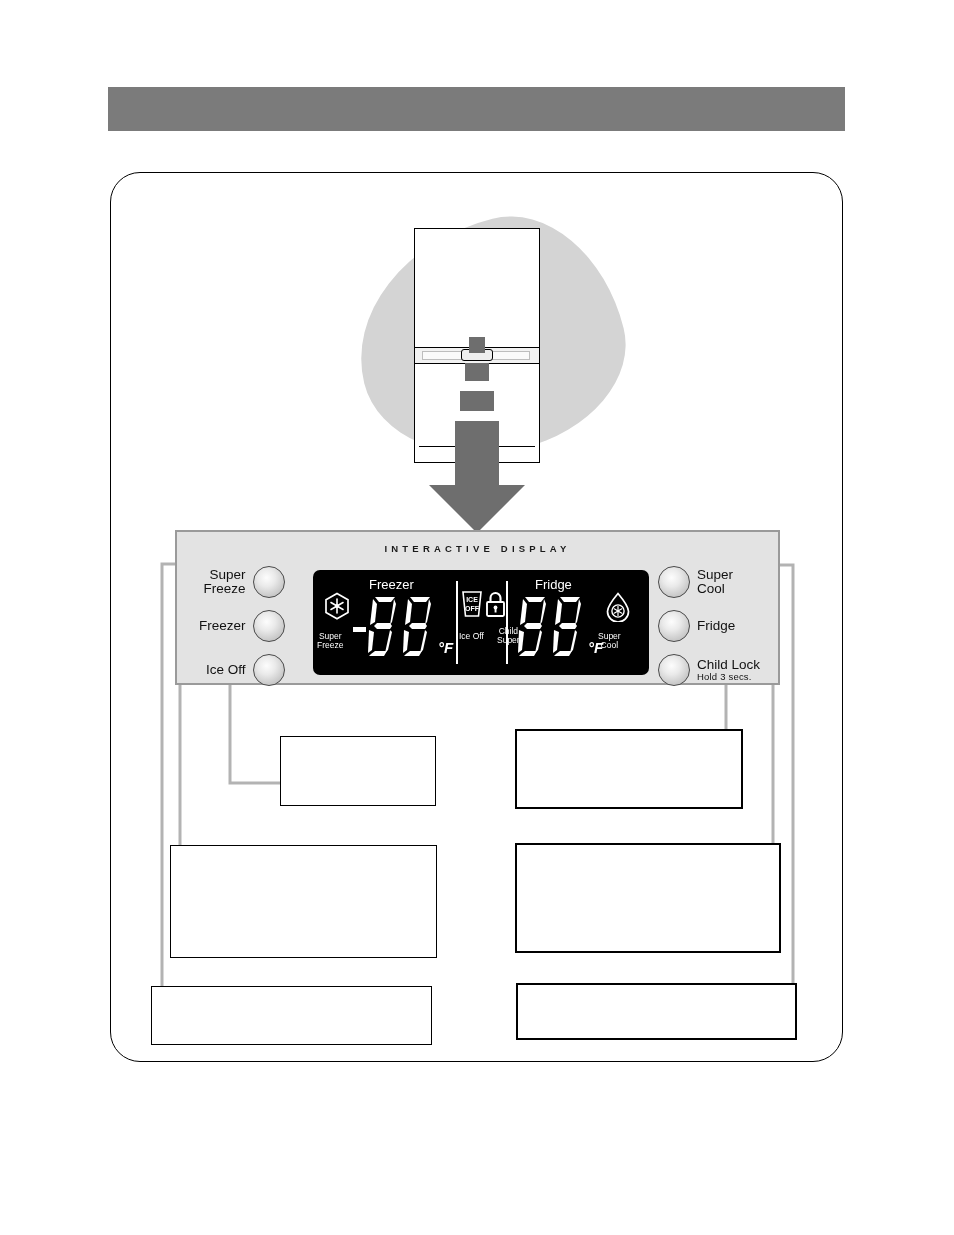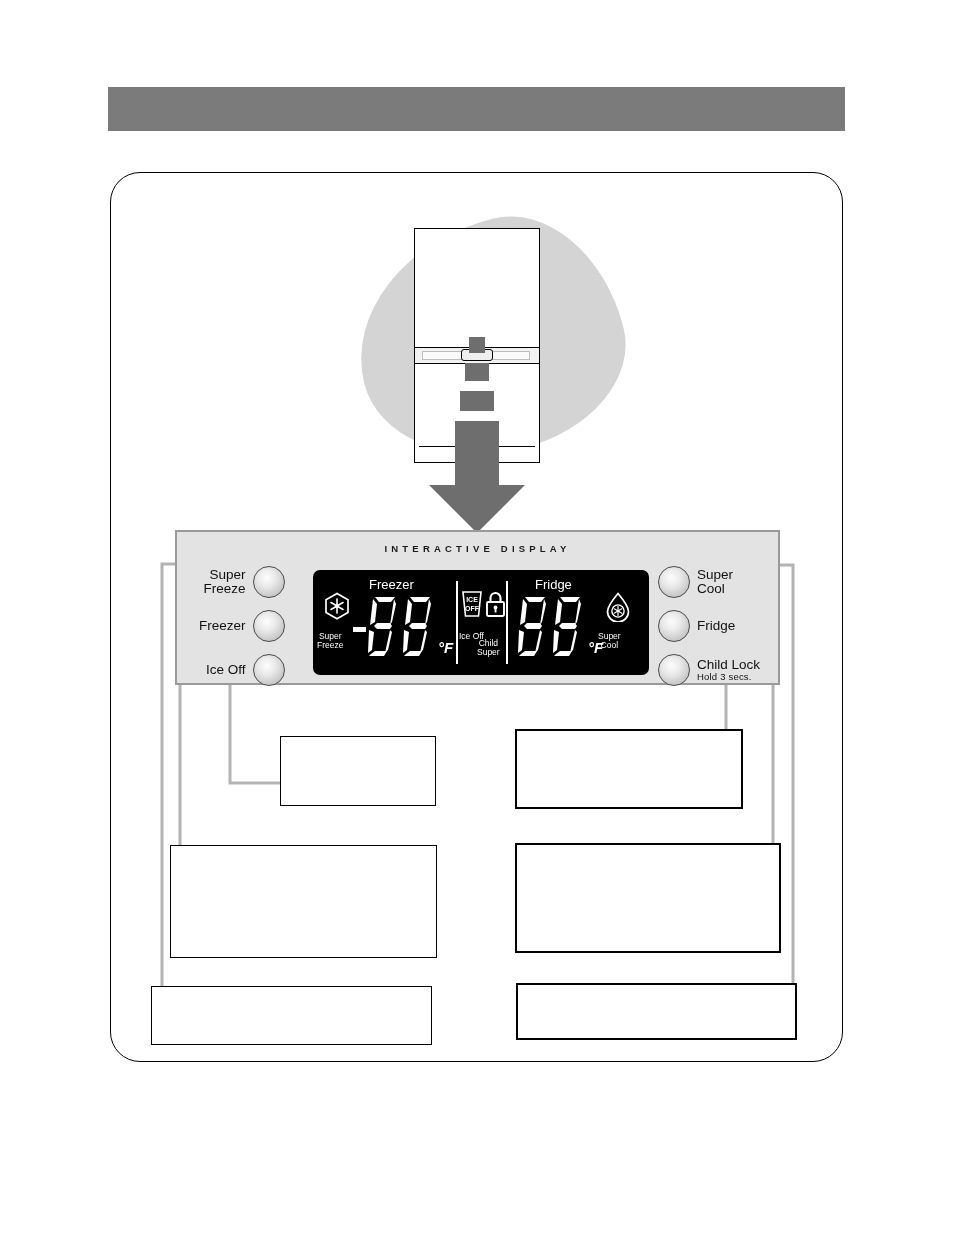--- a/index.html
+++ b/index.html
@@ -124,21 +124,21 @@
   .deg{
     color:#fff;font-style:italic;font-weight:bold;font-size:15px;
     margin-left:2px;margin-bottom:2px;white-space:nowrap;
   }
 
   
   .mid-icons{position:absolute;left:148px;top:20px;width:44px;height:78px;}
   .cup{position:absolute;left:0;top:0;}
   .lock{position:absolute;left:24px;top:1px;}
   .cap-ice{left:146px;top:62px;}
-  .cap-lock{left:164px;top:57px;margin-top:12px;}
+  .cap-lock{left:184px;top:57px;}
 
   
   .sc-icon{position:absolute;left:292px;top:22px;}
   .sc-cap{left:285px;top:62px;}
 
   
   .cbox{position:absolute;background:#fff;box-sizing:border-box;border:1.5px solid #000;}
   .cbox.heavy{border-width:2.2px;}
   .cbox-text{
     font-size:11.5px;color:#111;line-height:1.35;padding:8px 10px;white-space:pre-line;

